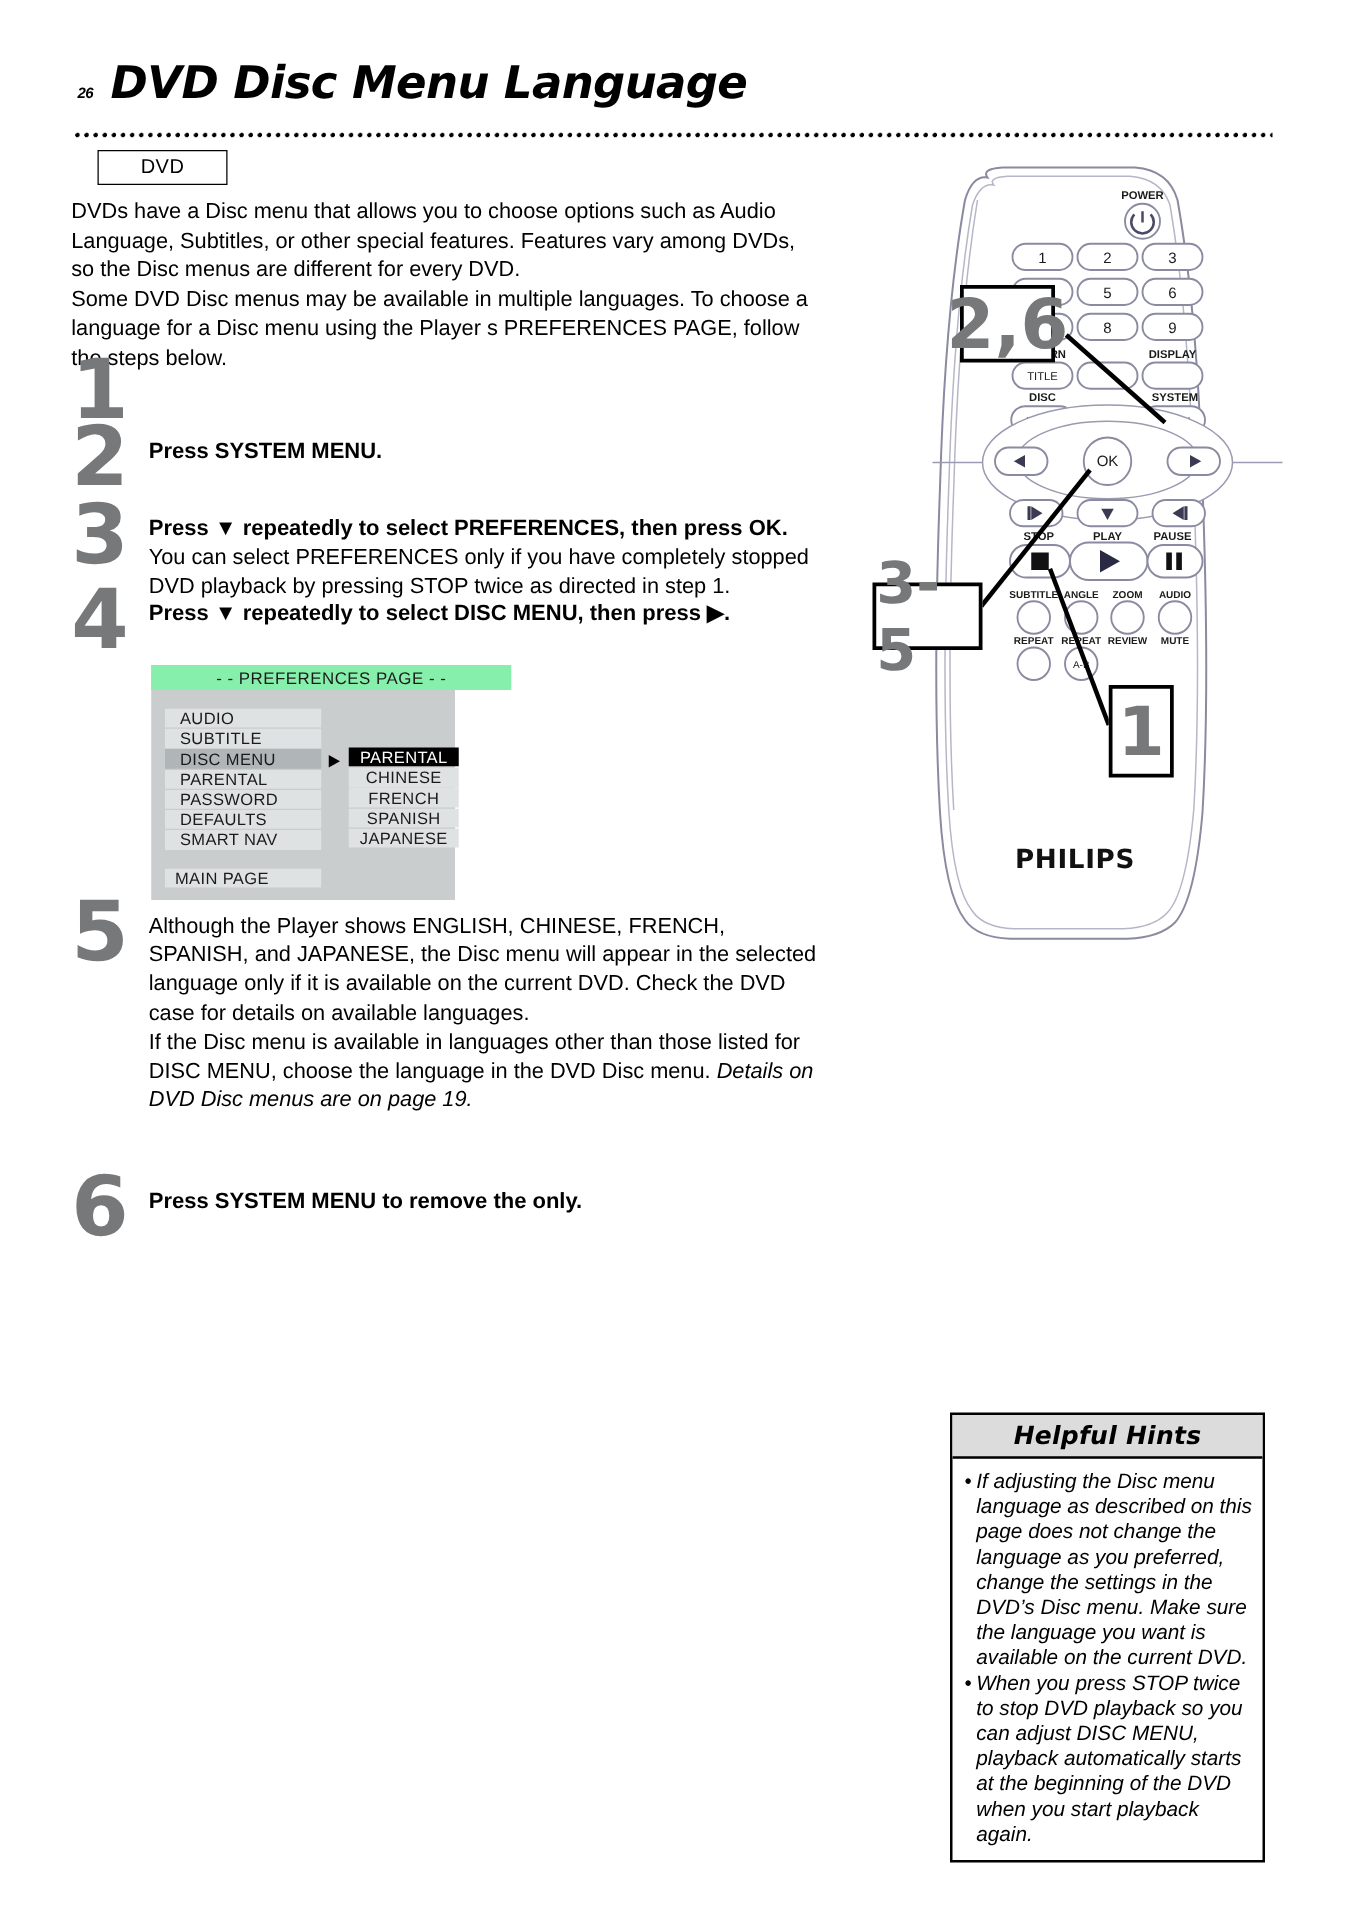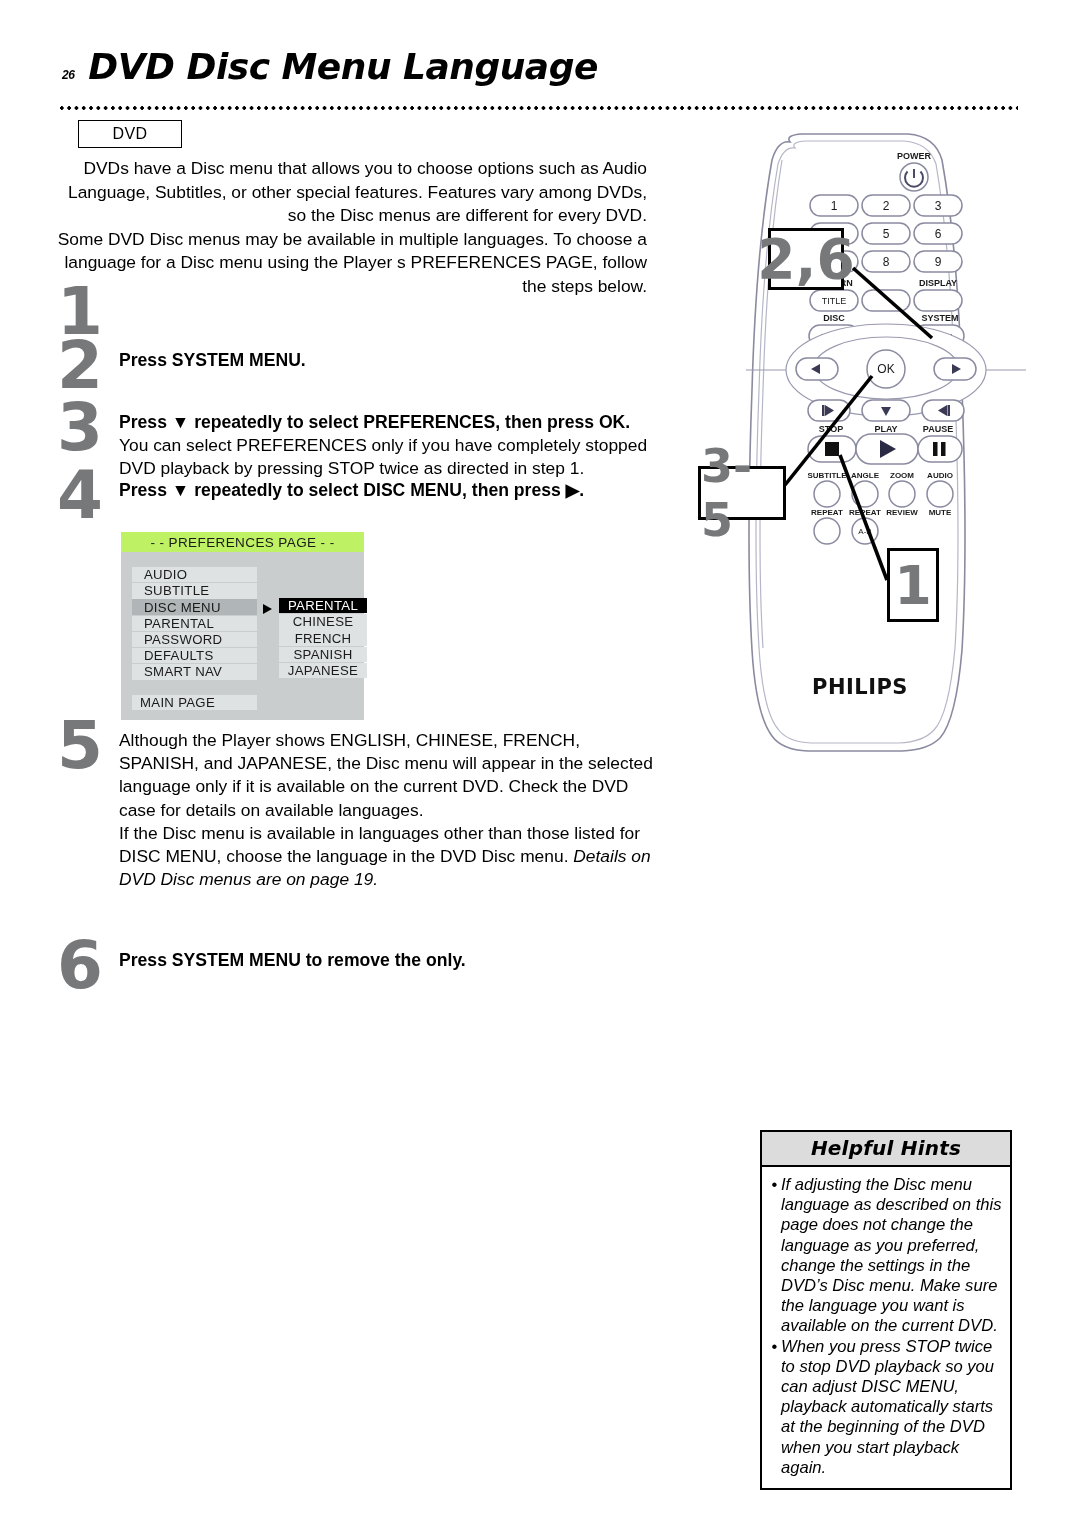--- a/index.html
+++ b/index.html
@@ -63,21 +63,21 @@
 
   
   .intro {
     position: absolute;
     left: 57px;
     top: 157px;
     width: 590px;
     font-size: 17.4px;
     line-height: 23.6px;
   }
-  .intro p { margin: 0; text-align: right; }
+  .intro p { margin: 0; }
 
   
   .steps {
     position: absolute;
     left: 57px;
     top: 295px;
     width: 600px;
   }
   .step {
     position: relative;
@@ -125,23 +125,23 @@
     left: 121px;
     top: 532px;
     width: 243px;
     height: 188px;
     background: #c9cdce;
   }
   .osd-title {
     position: absolute;
     left: 0;
     top: 0;
-    width: 243px;
+    width: 288px;
     height: 20px;
-    background: #bef264;
+    background: #86efac;
     display: flex;
     align-items: center;
     justify-content: center;
     font-size: 13.5px;
     letter-spacing: 0.4px;
     color: #1a1a1a;
   }
   .osd-col-left {
     position: absolute;
     left: 11px;

